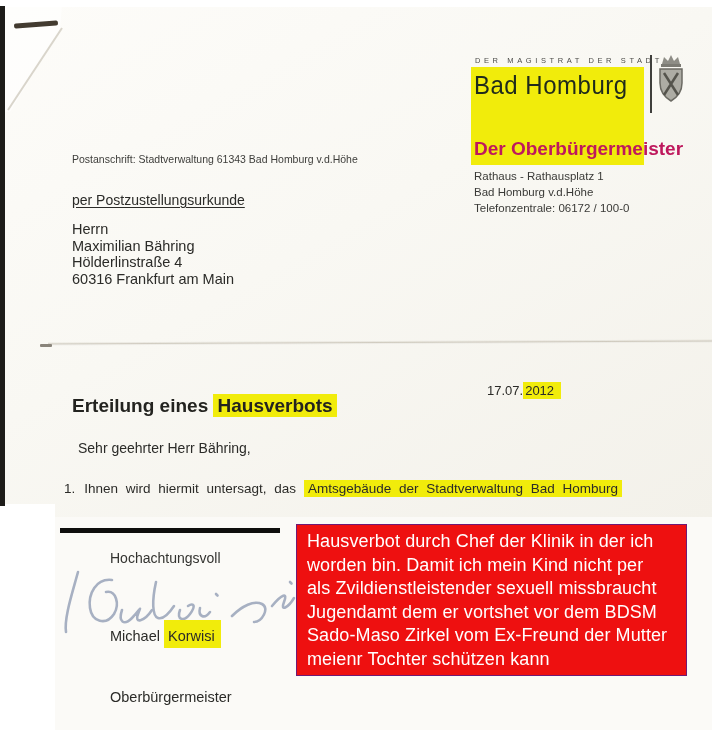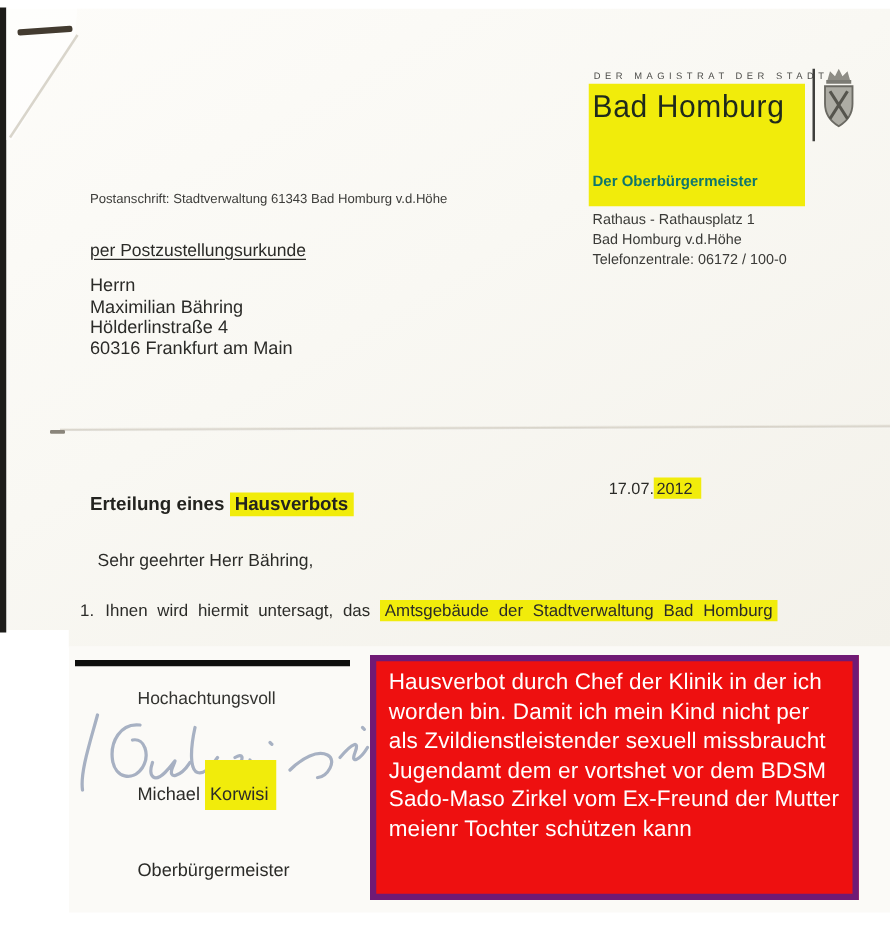--- a/index.html
+++ b/index.html
@@ -27,47 +27,47 @@
     transform:rotate(-.25deg);filter:blur(.5px);
   }
   .fold-notch{left:40px;top:344px;width:12px;height:3px;background:#8a857b;z-index:3;border-radius:1px;}
   
   .magistrat{left:475px;top:56px;font-size:7.5px;letter-spacing:3.6px;color:#4c4c49;z-index:5;}
   .yellow-banner{left:471px;top:67px;width:173px;height:98px;background:var(--highlight,#f1ec0b);z-index:4;}
   .logo-text{
     left:474px;top:71px;font-size:24px;letter-spacing:.5px;color:var(--logo-ink,#1f2a1c);
     z-index:5;font-weight:500;transform:scaleY(1.06);transform-origin:top left;
   }
-  .office-title{left:474px;top:138px;font-size:12px;font-weight:bold;color:#0f766e;z-index:5;}
+  .office-title{left:474px;top:138px;font-size:19px;font-weight:bold;color:#be185d;z-index:5;}
   .hq-lines{left:474px;top:168px;font-size:11.5px;line-height:16px;color:#3a3a37;z-index:5;}
   .sep-line{left:650px;top:55px;width:2px;height:58px;background:#3f3f3c;z-index:5;}
   .crest{left:655px;top:53px;z-index:5;}
   
   .sender-line{left:72px;top:153px;font-size:10.5px;color:#3d3d3a;z-index:5;}
   .delivery{left:72px;top:192px;font-size:14px;text-decoration:underline;text-underline-offset:2px;color:#2b2b28;z-index:5;}
   .recipient{left:72px;top:221px;font-size:14.5px;line-height:16.5px;color:#2b2b28;z-index:5;}
   .date-line{left:487px;top:351px;font-size:13px;color:#2b2b28;z-index:5;margin-top:32px;}
-  .subject{left:72px;top:395px;font-size:15px;font-weight:bold;color:#23231f;z-index:5;}
+  .subject{left:72px;top:395px;font-size:19px;font-weight:bold;color:#23231f;z-index:5;}
   .salutation{left:78px;top:440px;font-size:14px;color:#2b2b28;z-index:5;}
   .body-line{left:52px;top:481px;font-size:13.5px;word-spacing:4px;color:#2b2b28;z-index:5;margin-left:12px;}
   .body-num{margin-right:9px;}
   .hl{background:var(--highlight,#f1ec0b);padding:1px 4px;}
   .hl-date{padding:1px 7px 1px 2px;}
-  .hl-name{padding:20px 6px 4px 4px;}
+  .hl-name{padding:8px 6px 4px 4px;}
   
   .bottom-paper{left:55px;top:517px;width:657px;height:213px;background:#fbfaf7;z-index:1;}
   .white-left-strip{left:0;top:504px;width:55px;height:240px;background:#ffffff;z-index:2;}
   .sig-rule{left:60px;top:528px;width:220px;height:5px;background:#0e0e0d;z-index:5;}
   .valediction{left:110px;top:550px;font-size:14px;color:#333330;z-index:5;}
   .signature-svg{left:56px;top:566px;z-index:4;}
   .signer-name{left:110px;top:628px;font-size:14.5px;color:#2b2b28;z-index:5;}
   .signer-title{left:110px;top:689px;font-size:14.5px;color:#2b2b28;z-index:5;}
   .annotation{
-    left:296px;top:524px;width:391px;height:196px;box-sizing:border-box;
-    background:var(--annotation-bg,#ee1010);border:5px solid #701a75;
+    left:296px;top:524px;width:391px;height:152px;box-sizing:border-box;
+    background:var(--annotation-bg,#ee1010);border:1px solid #701a75;
     padding:5px 0 0 10px;z-index:6;
   }
   .annotation .ann-line{
     font-size:18px;line-height:23.6px;color:var(--annotation-text,#ffffff);
     white-space:nowrap;letter-spacing:.1px;
   }
 </style>
 </head>
 <body>
 

